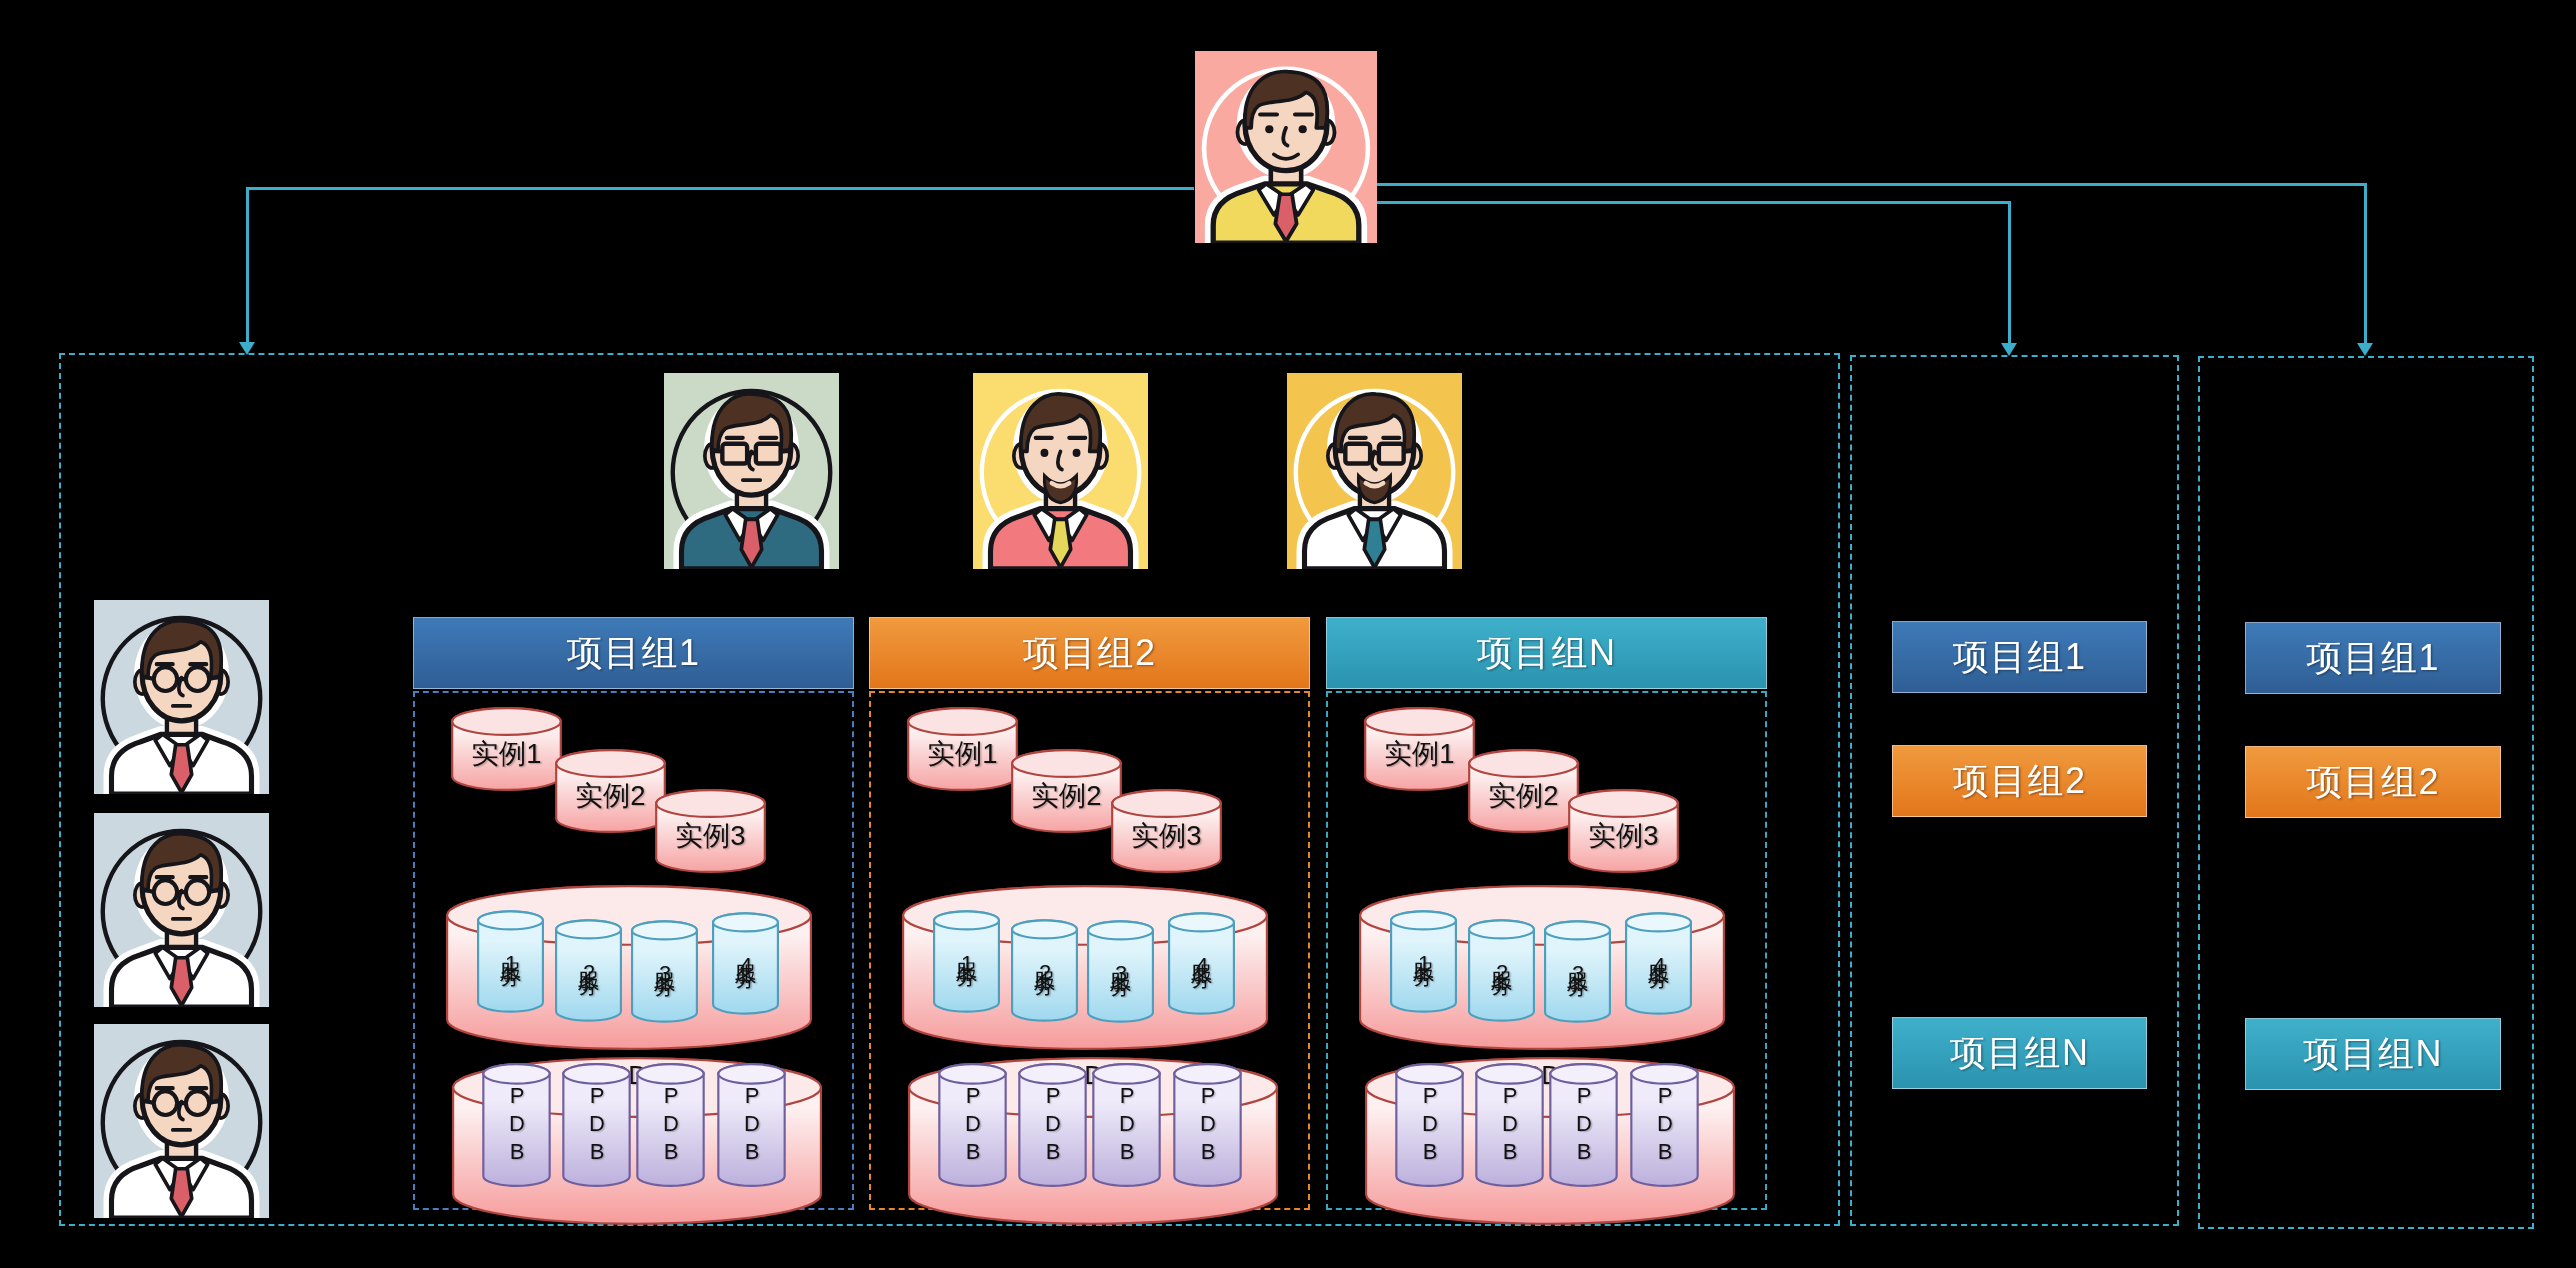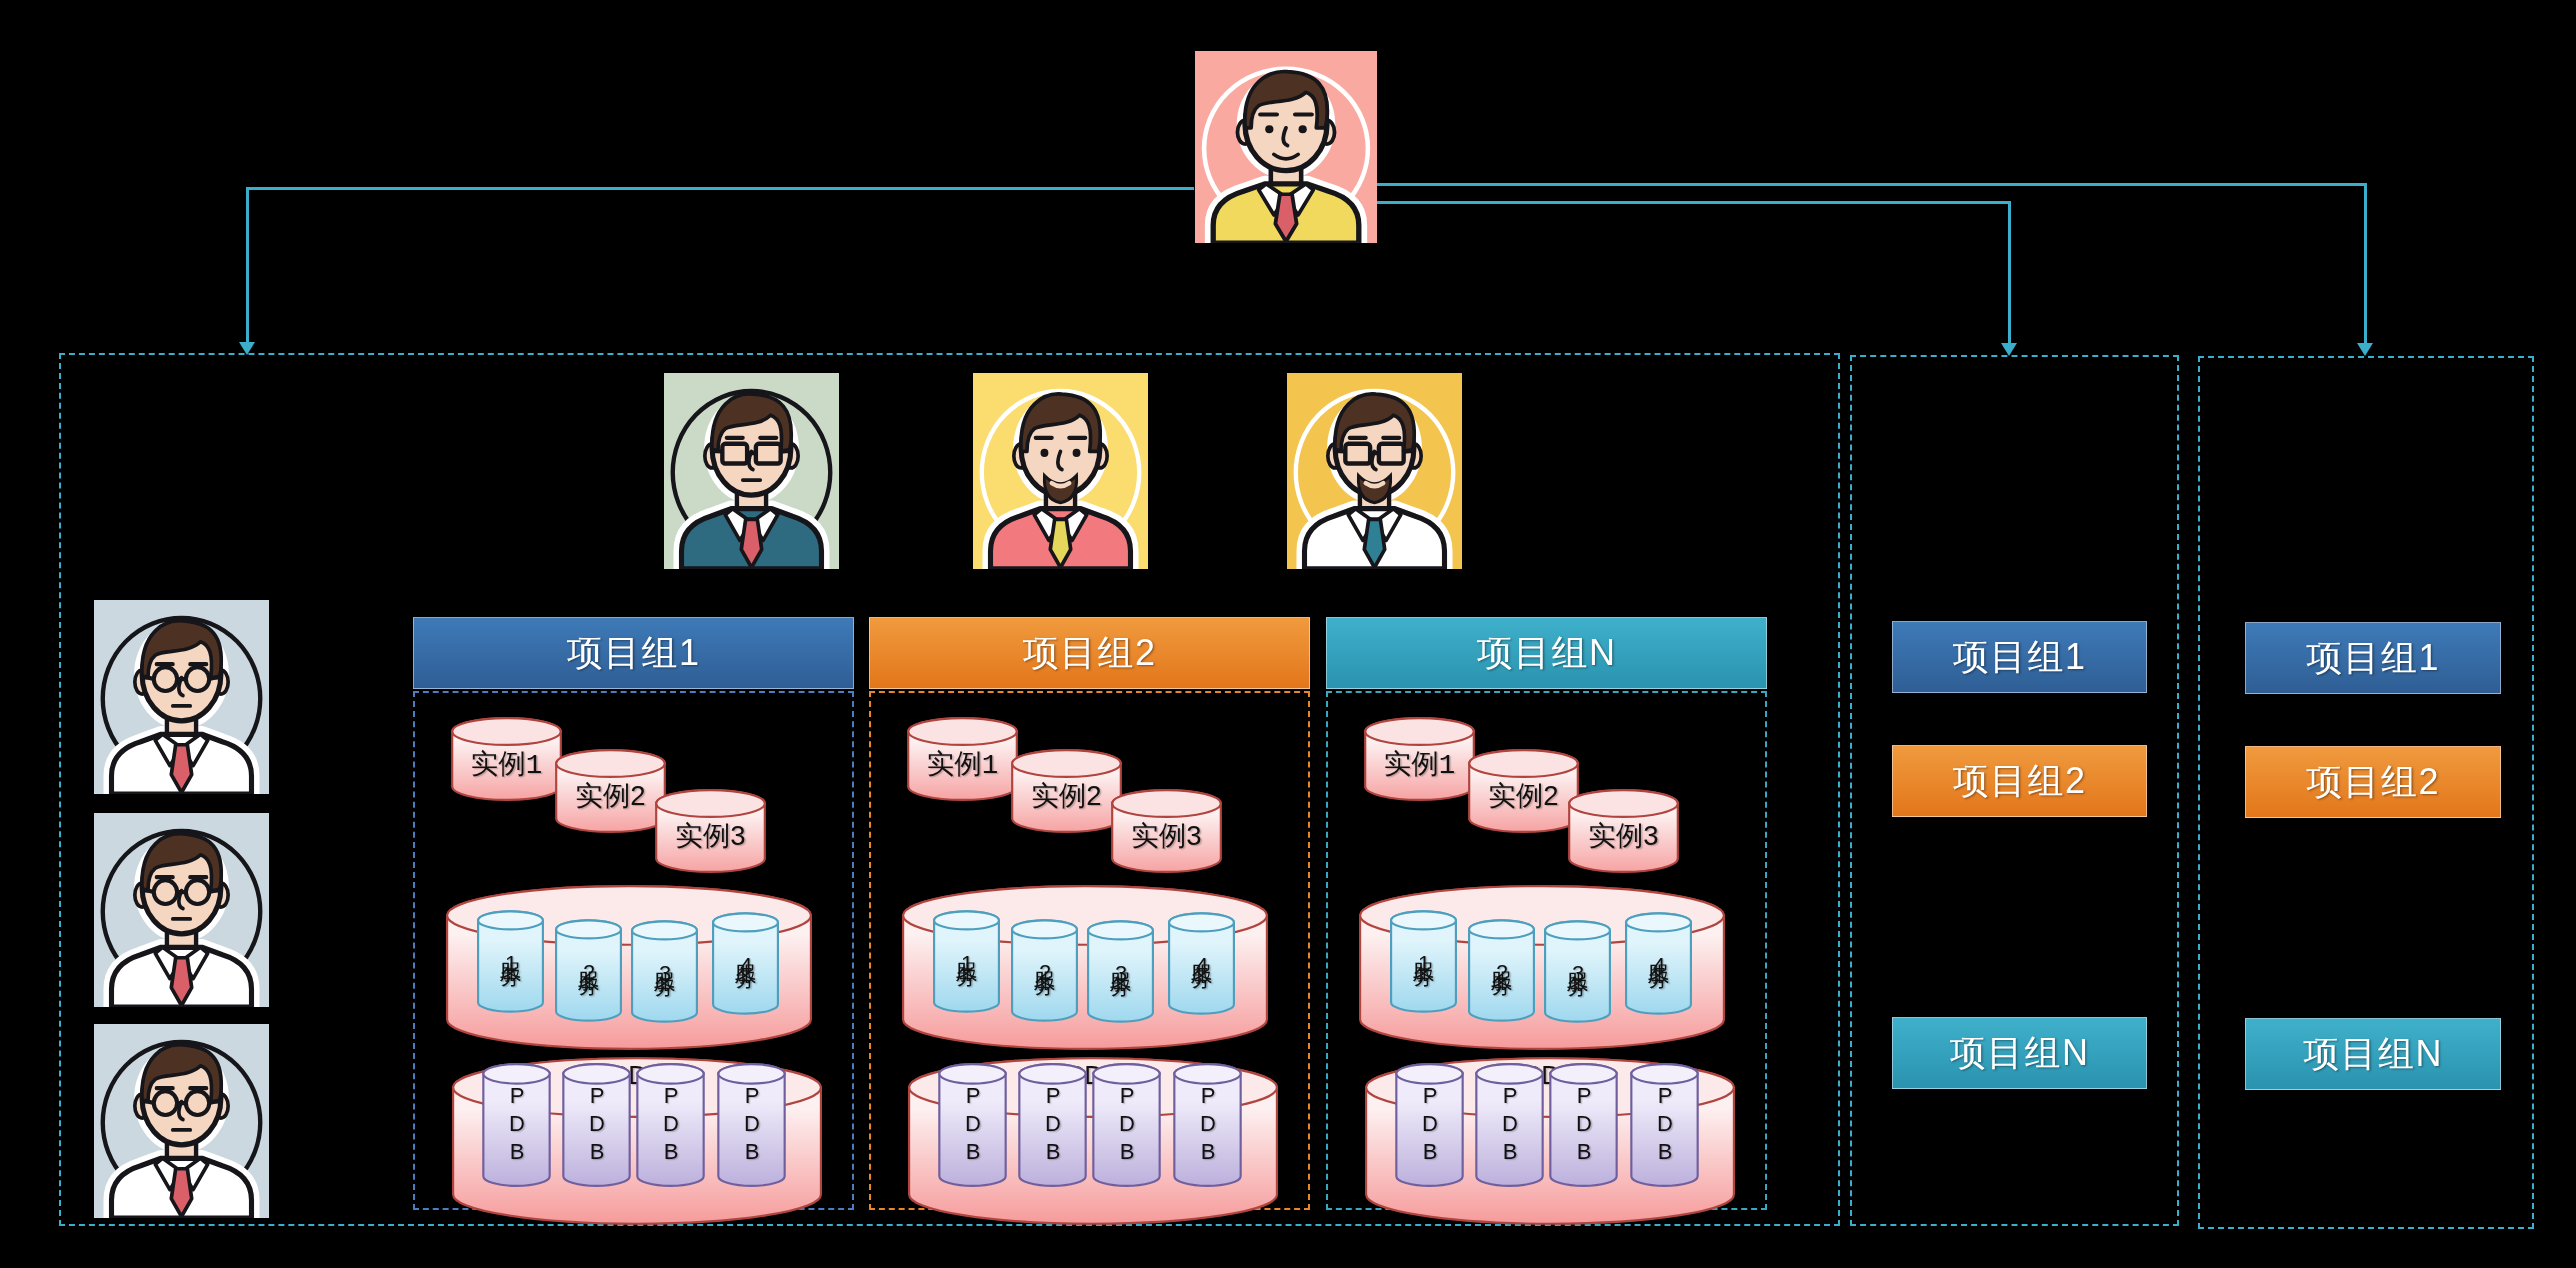--- a/index.html
+++ b/index.html
@@ -34,21 +34,21 @@
   .group-box{position:absolute;top:336px;width:441px;height:519px;box-sizing:border-box;
     border:2.2px dashed #4C7DBF;}
   .gx-0{left:352px;} .gx-1{left:808px;} .gx-2{left:1265px;}
 
   .cyl{position:absolute;}
   .cyl-label{position:absolute;left:0;top:0;width:100%;height:100%;display:flex;
     align-items:center;justify-content:center;color:#111;
     text-shadow:1.4px 1.4px 1.4px rgba(0,0,0,.25);}
   .inst{width:111px;height:84px;}
   .inst .cyl-label{font-size:27.5px;padding-top:10px;box-sizing:border-box;font-weight:500;}
-  .inst-1{left:36px;top:24px;font-family:Liberation Mono, monospace;} .inst-2{left:140px;top:56px;text-decoration:underline;} .inst-3{left:240px;top:96px;}
+  .inst-1{left:36px;top:14px;} .inst-2{left:140px;top:56px;text-decoration:underline;} .inst-3{left:240px;top:96px;}
 
   .svc-container{left:31px;top:192px;width:366px;height:165px;}
   .svc{width:67px;height:103px;}
   .svc-1{left:62px;top:217px;} .svc-2{left:140px;top:226px;}
   .svc-3{left:216px;top:227px;} .svc-4{left:297px;top:219px;}
   .v-label{writing-mode:vertical-lr;text-orientation:upright;font-size:22px;line-height:1;
     letter-spacing:2.9px;font-weight:500;}
 
   .cdb-container{left:37px;top:364px;width:370px;height:168px;}
   .cdb-label{position:absolute;left:37px;top:367px;width:370px;text-align:center;

